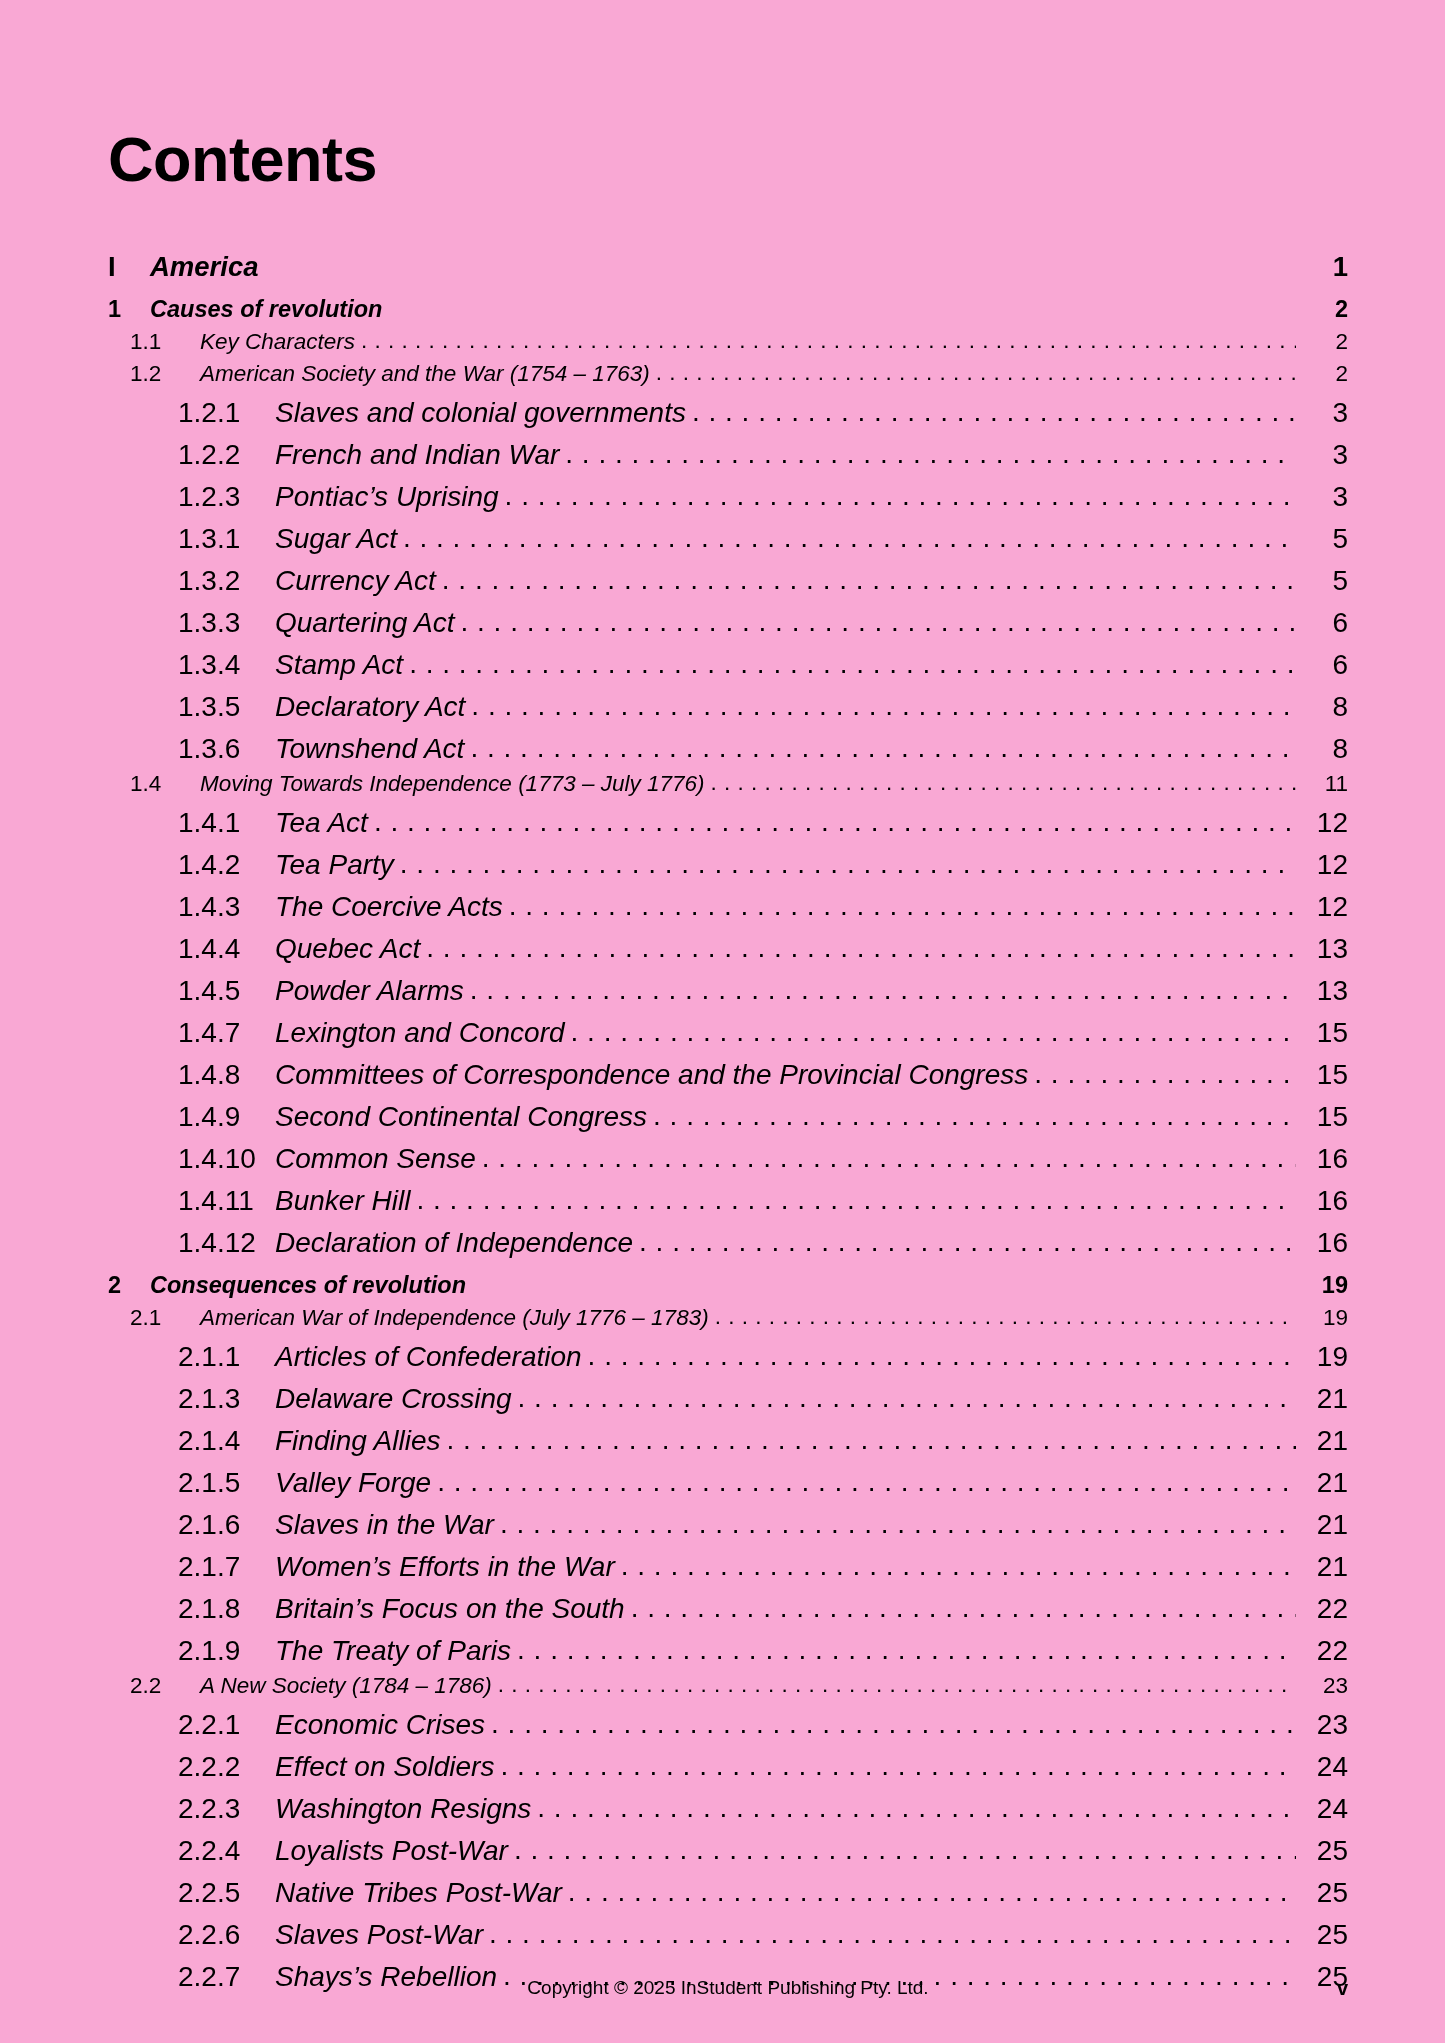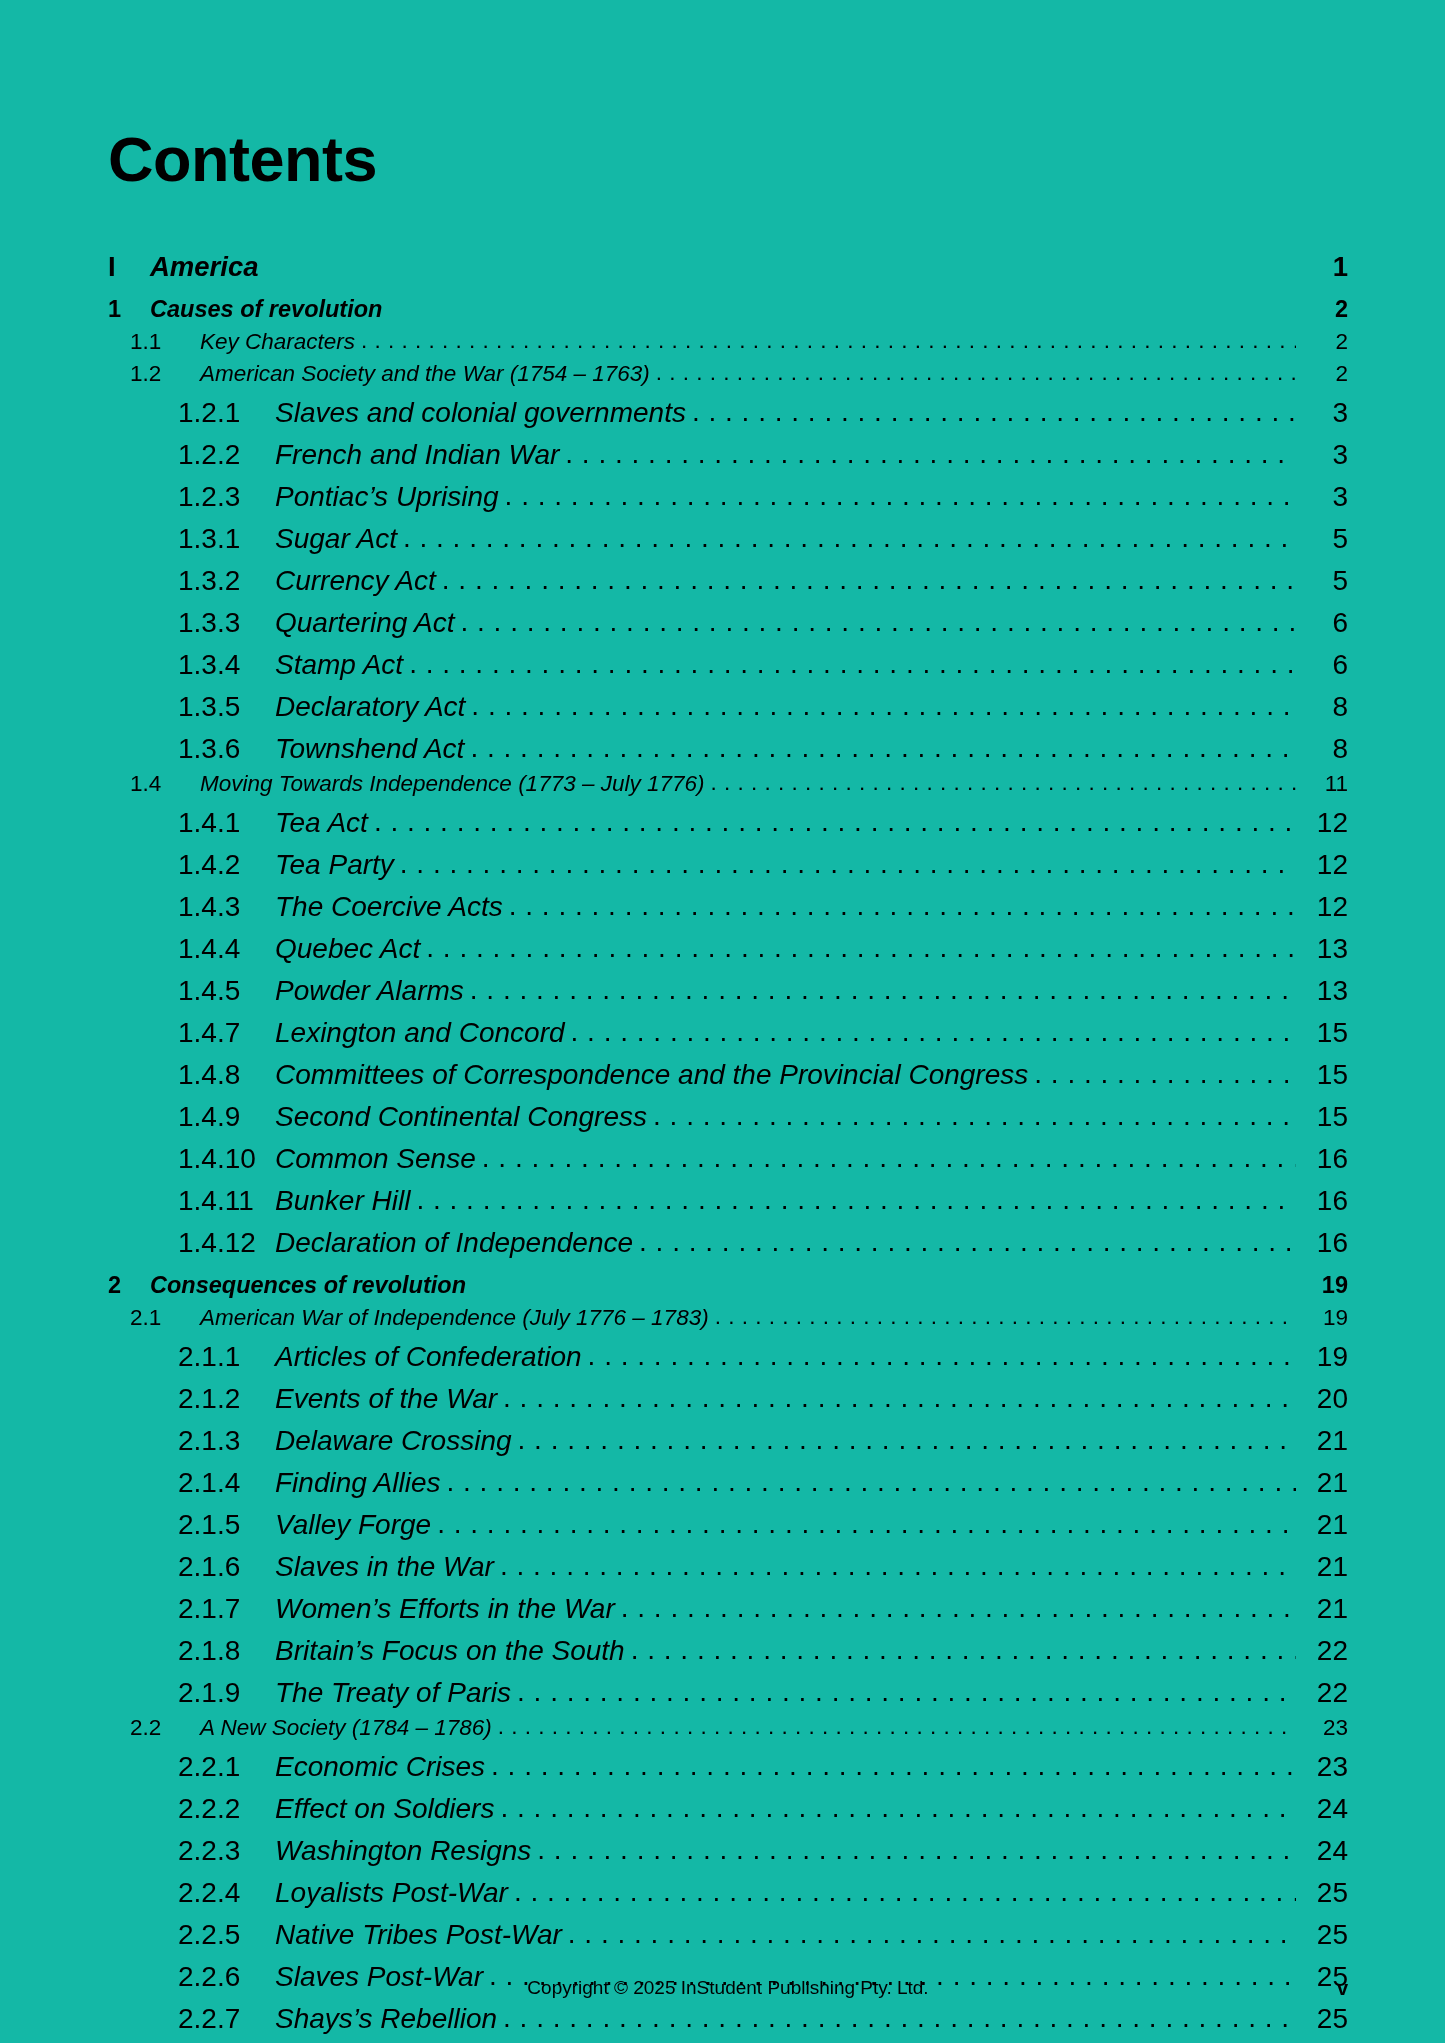--- a/index.html
+++ b/index.html
@@ -10,21 +10,21 @@
   body {
     font-family: "Liberation Sans", sans-serif;
     color: #000000;
     -webkit-font-smoothing: antialiased;
   }
   .page {
     position: relative;
     width: 1445px;
     height: 2043px;
     box-sizing: border-box;
-    background: #14b8a6;
+    background: #f9a8d4;
     overflow: hidden;
   }
   .content-area {
     position: absolute;
     left: 108px;
     top: 0;
     width: 1240px;
   }
 
   
@@ -306,26 +306,20 @@
           <span class="leader"></span>
           <span class="pageno">19</span>
         </div>
         <div class="toc-row row-sub">
           <span class="num">2.1.1</span>
           <span class="title-text">Articles of Confederation</span>
           <span class="leader"></span>
           <span class="pageno">19</span>
         </div>
         <div class="toc-row row-sub">
-          <span class="num">2.1.2</span>
-          <span class="title-text">Events of the War</span>
-          <span class="leader"></span>
-          <span class="pageno">20</span>
-        </div>
-        <div class="toc-row row-sub">
           <span class="num">2.1.3</span>
           <span class="title-text">Delaware Crossing</span>
           <span class="leader"></span>
           <span class="pageno">21</span>
         </div>
         <div class="toc-row row-sub">
           <span class="num">2.1.4</span>
           <span class="title-text">Finding Allies</span>
           <span class="leader"></span>
           <span class="pageno">21</span>

